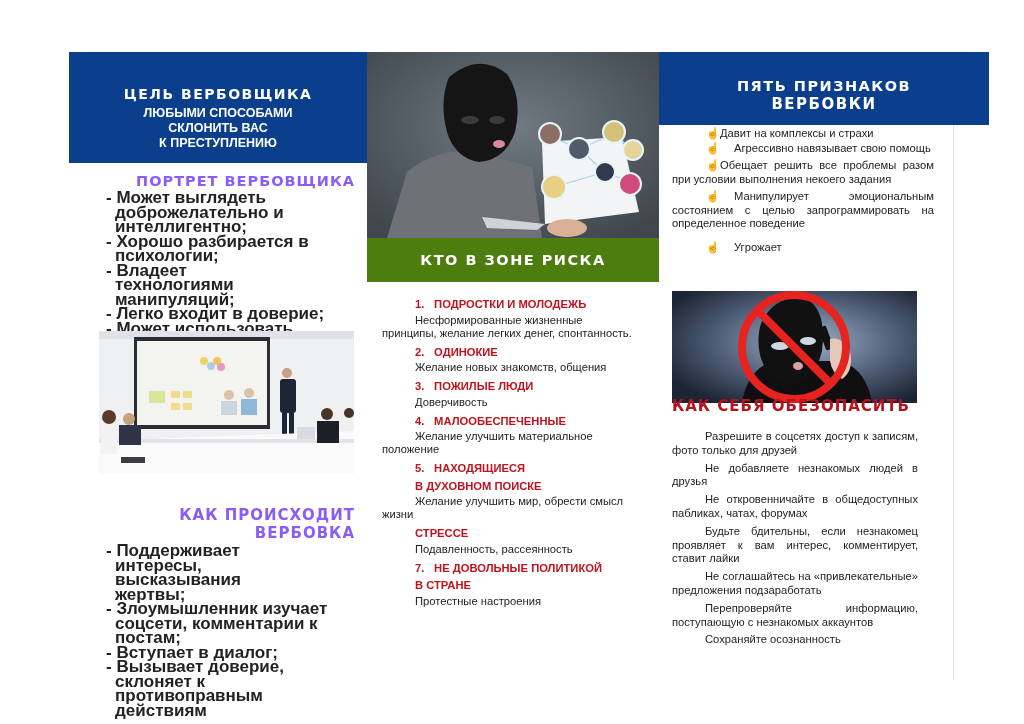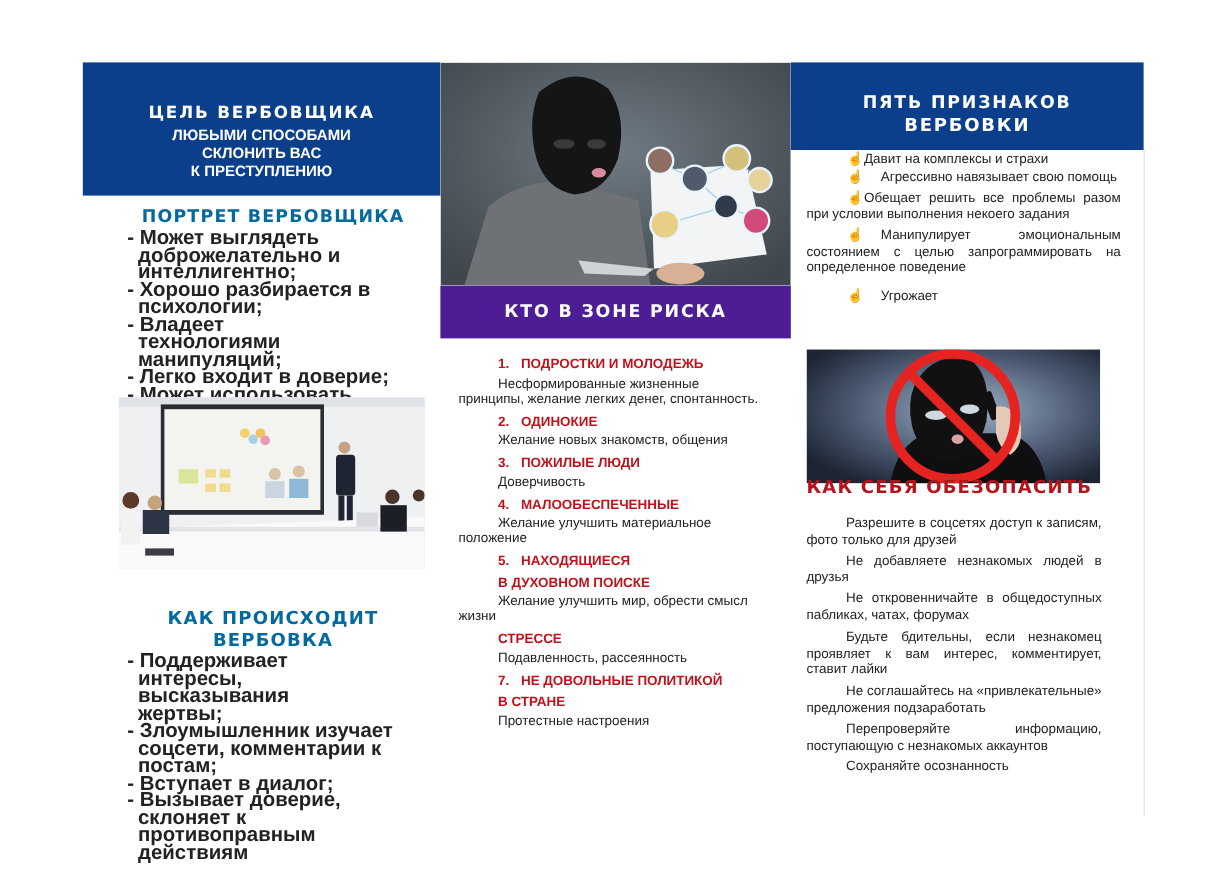--- a/index.html
+++ b/index.html
@@ -1,20 +1,20 @@
 <!DOCTYPE html>
 <html><head>
 <meta charset="utf-8">
 <style>
   html, body { margin:0; padding:0; background:#ffffff; }
   body { width:1024px; height:724px; position:relative; overflow:hidden; font-family:"Liberation Sans", sans-serif; color:#222; }
   .abs { position:absolute; }
   .blue-band { background:#0b3f8c; color:#fff; text-align:center; }
-  .red-band { background:#4c1d95; color:#fff; text-align:center; }
-  .h-blue { color:#0369a1; font-weight:bold; letter-spacing:1px; text-align:center; font-family:"DejaVu Sans", sans-serif; }
+  .red-band { background:#4d7c0f; color:#fff; text-align:center; }
+  .h-blue { color:#8b5cf6; font-weight:bold; letter-spacing:1px; text-align:right; font-family:"DejaVu Sans", sans-serif; }
   .h-red { color:#b5141c; font-weight:bold; letter-spacing:0.5px; font-family:"DejaVu Sans", sans-serif; }
   .bullets { margin:0; padding:0; list-style:none; font-size:17px; font-weight:bold; line-height:14.5px; color:#222; }
   .bullets li { padding-left:12px; text-indent:-9px; }
   .risk { font-size:11.2px; line-height:17.5px; }
   .risk .title { color:#c0121c; font-weight:bold; padding-left:33px; font-size:11.2px; }
   .risk .title .num { display:inline-block; width:16px; }
   .risk .title.cont { padding-left:33px; }
   .risk .desc { text-indent:33px; line-height:13px; margin-bottom:4px; }
   .signs { font-size:11.2px; line-height:13.5px; text-align:justify; }
   .signs p { margin:0 0 4px 0; text-indent:34px; }
@@ -164,21 +164,21 @@
     <div class="title cont">СТРЕССЕ</div>
     <div class="desc">Подавленность, рассеянность</div>
   </div>
   <div>
     <div class="title"><span class="num">7.</span> <span>НЕ ДОВОЛЬНЫЕ ПОЛИТИКОЙ</span></div>
     <div class="title cont">В СТРАНЕ</div>
     <div class="desc">Протестные настроения</div>
   </div>
 </div>
 
-<div class="abs blue-band" style="left:659px;top:52px;width:294px;height:73px;">
+<div class="abs blue-band" style="left:659px;top:52px;width:330px;height:73px;">
   <div style="margin-top:25px;font-family:'DejaVu Sans',sans-serif;font-weight:bold;font-size:14.5px;letter-spacing:1.5px;line-height:18px;">ПЯТЬ ПРИЗНАКОВ</div>
   <div style="font-family:'DejaVu Sans',sans-serif;font-weight:bold;font-size:15px;letter-spacing:1.5px;line-height:18px;">ВЕРБОВКИ</div>
 </div>
 
 <div class="abs signs" style="left:672px;top:127px;width:262px;">
   <p style="margin-bottom:1px;"><span class="finger">☝</span><span>Давит на комплексы и страхи</span></p>
   <p><span class="finger">☝</span><span style="padding-left:14px;">Агрессивно навязывает свою помощь</span></p>
   <p><span class="finger">☝</span><span>Обещает решить все проблемы разом при условии выполнения некоего задания</span></p>
   <p style="margin-bottom:10px;"><span class="finger">☝</span><span style="padding-left:14px;">Манипулирует эмоциональным состоянием с целью запрограммировать на определенное поведение</span></p>
   <p><span class="finger">☝</span><span style="padding-left:14px;">Угрожает</span></p>

